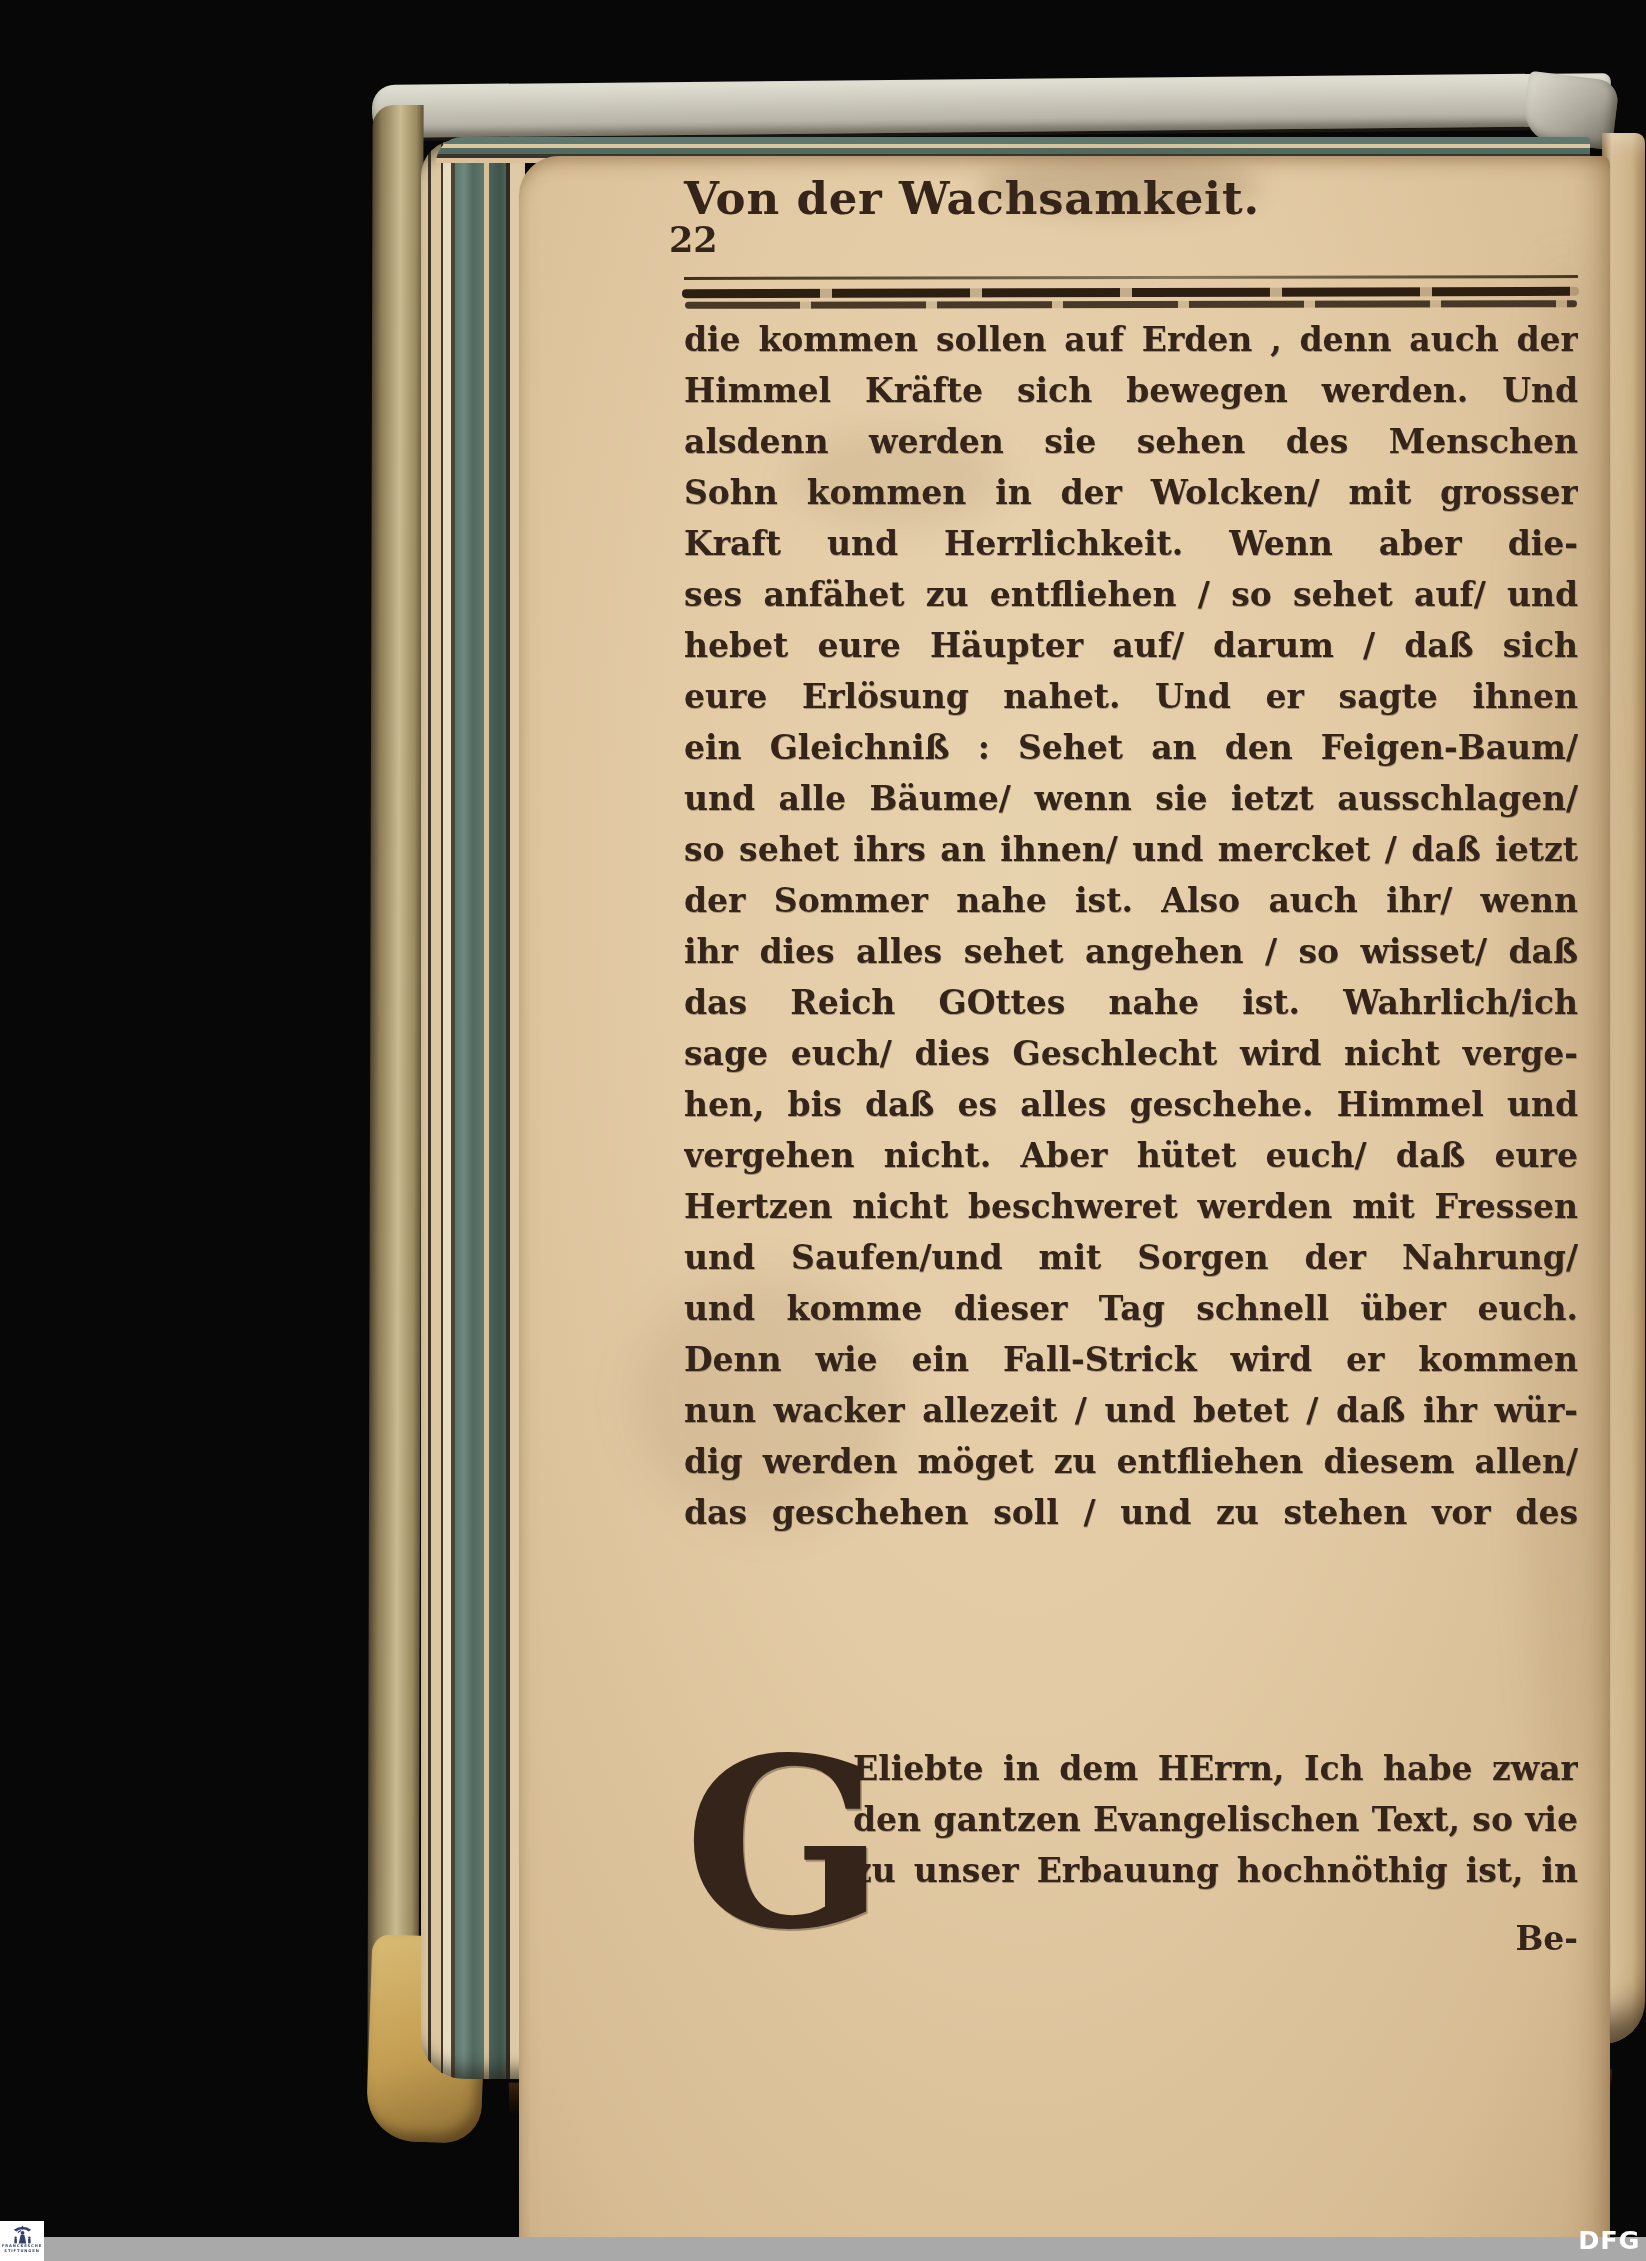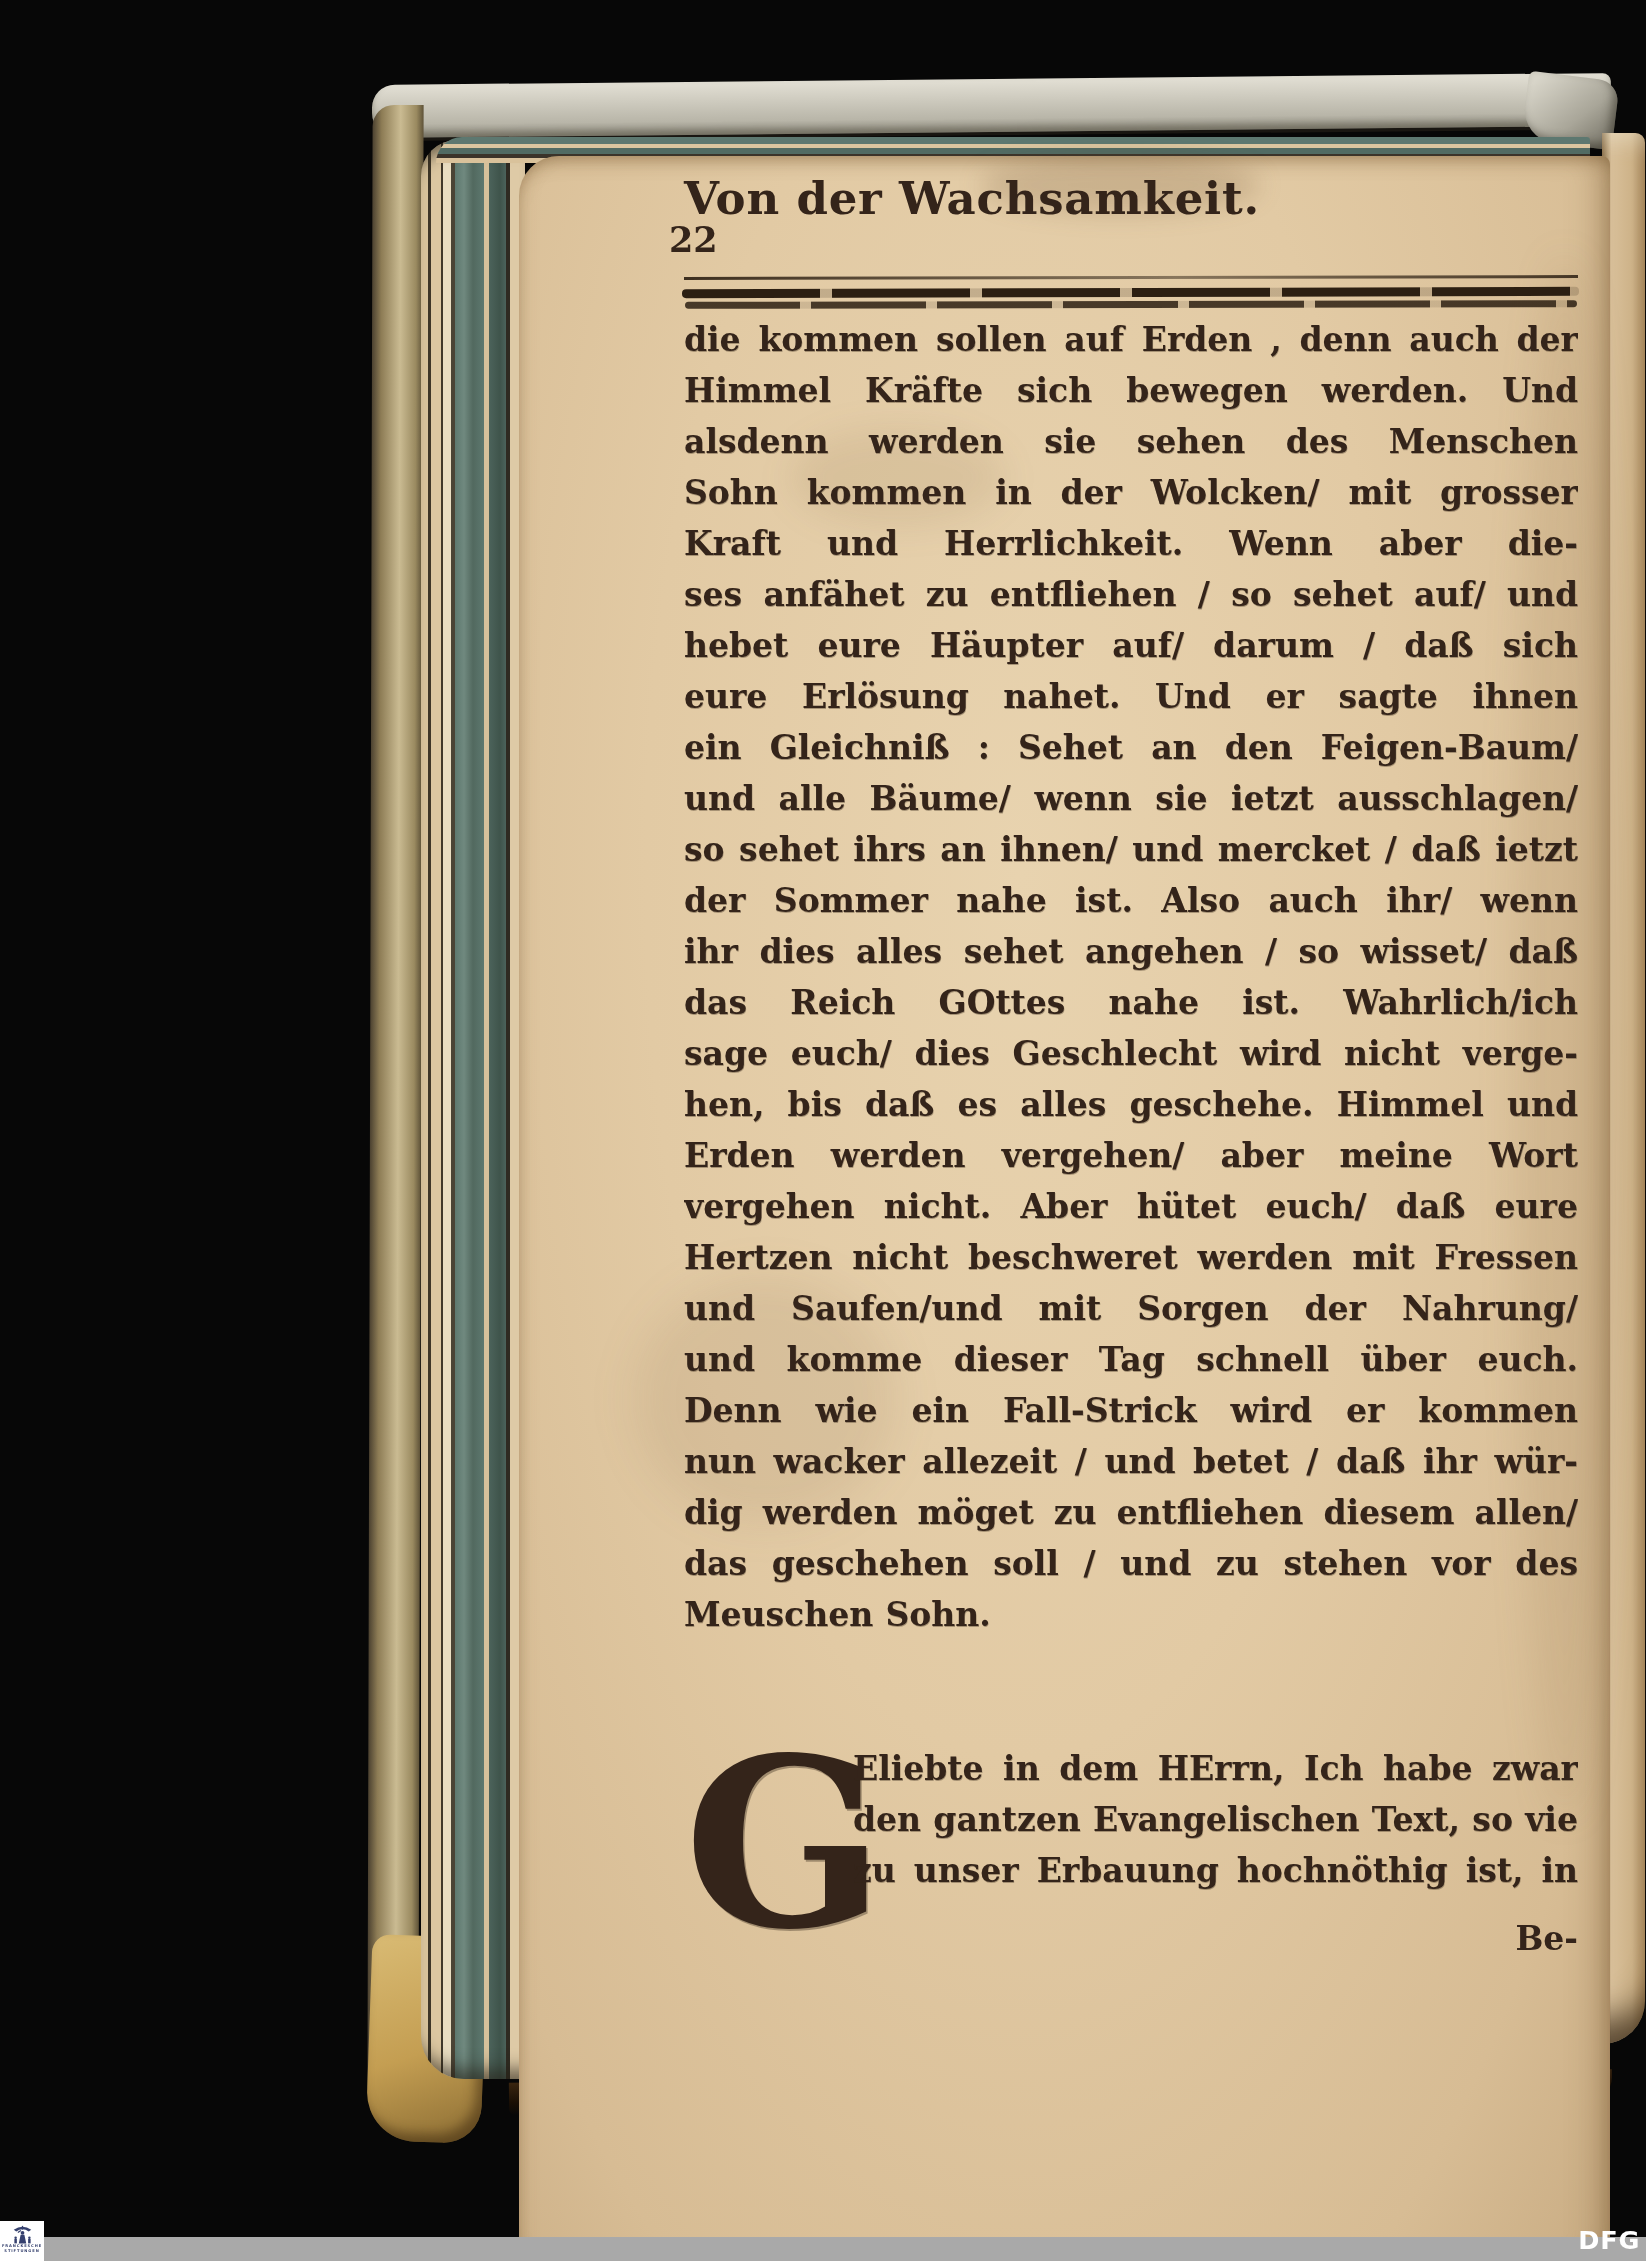--- a/index.html
+++ b/index.html
@@ -141,30 +141,28 @@
         <div class="tline">hebet eure Häupter auf/ darum / daß sich</div>
         <div class="tline">eure Erlösung nahet. Und er sagte ihnen</div>
         <div class="tline">ein Gleichniß : Sehet an den Feigen-Baum/</div>
         <div class="tline">und alle Bäume/ wenn sie ietzt ausschlagen/</div>
         <div class="tline">so sehet ihrs an ihnen/ und mercket / daß ietzt</div>
         <div class="tline">der Sommer nahe ist. Also auch ihr/ wenn</div>
         <div class="tline">ihr dies alles sehet angehen / so wisset/ daß</div>
         <div class="tline">das Reich GOttes nahe ist. Wahrlich/ich</div>
         <div class="tline">sage euch/ dies Geschlecht wird nicht verge-</div>
         <div class="tline">hen, bis daß es alles geschehe. Himmel und</div>
-        <div class="tline">Erden werden vergehen/ aber meine Wort</div>
         <div class="tline">vergehen nicht. Aber hütet euch/ daß eure</div>
         <div class="tline">Hertzen nicht beschweret werden mit Fressen</div>
         <div class="tline">und Saufen/und mit Sorgen der Nahrung/</div>
         <div class="tline">und komme dieser Tag schnell über euch.</div>
         <div class="tline">Denn wie ein Fall-Strick wird er kommen</div>
         <div class="tline">nun wacker allezeit / und betet / daß ihr wür-</div>
         <div class="tline">dig werden möget zu entfliehen diesem allen/</div>
         <div class="tline">das geschehen soll / und zu stehen vor des</div>
-        <div class="tline last">Meuschen Sohn.</div>
       </div>
 
       <div class="para2">
         <div class="dropcap">G</div>
         <div class="p2line">Eliebte in dem HErrn, Ich habe zwar</div>
         <div class="p2line">den gantzen Evangelischen Text, so viel</div>
         <div class="p2line">zu unser Erbauung hochnöthig ist, in</div>
       </div>
       <div class="catchword">Be-</div>
     </div>

